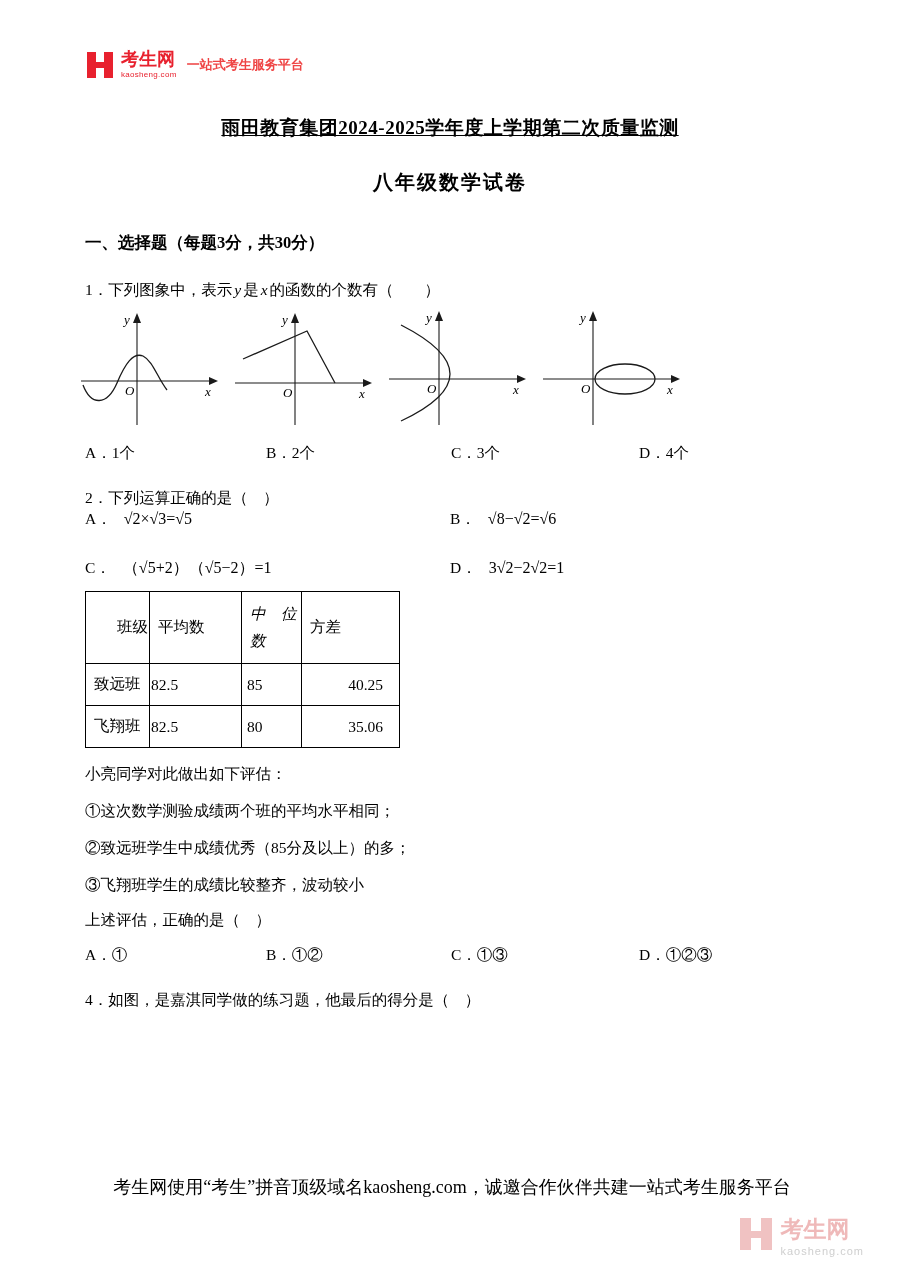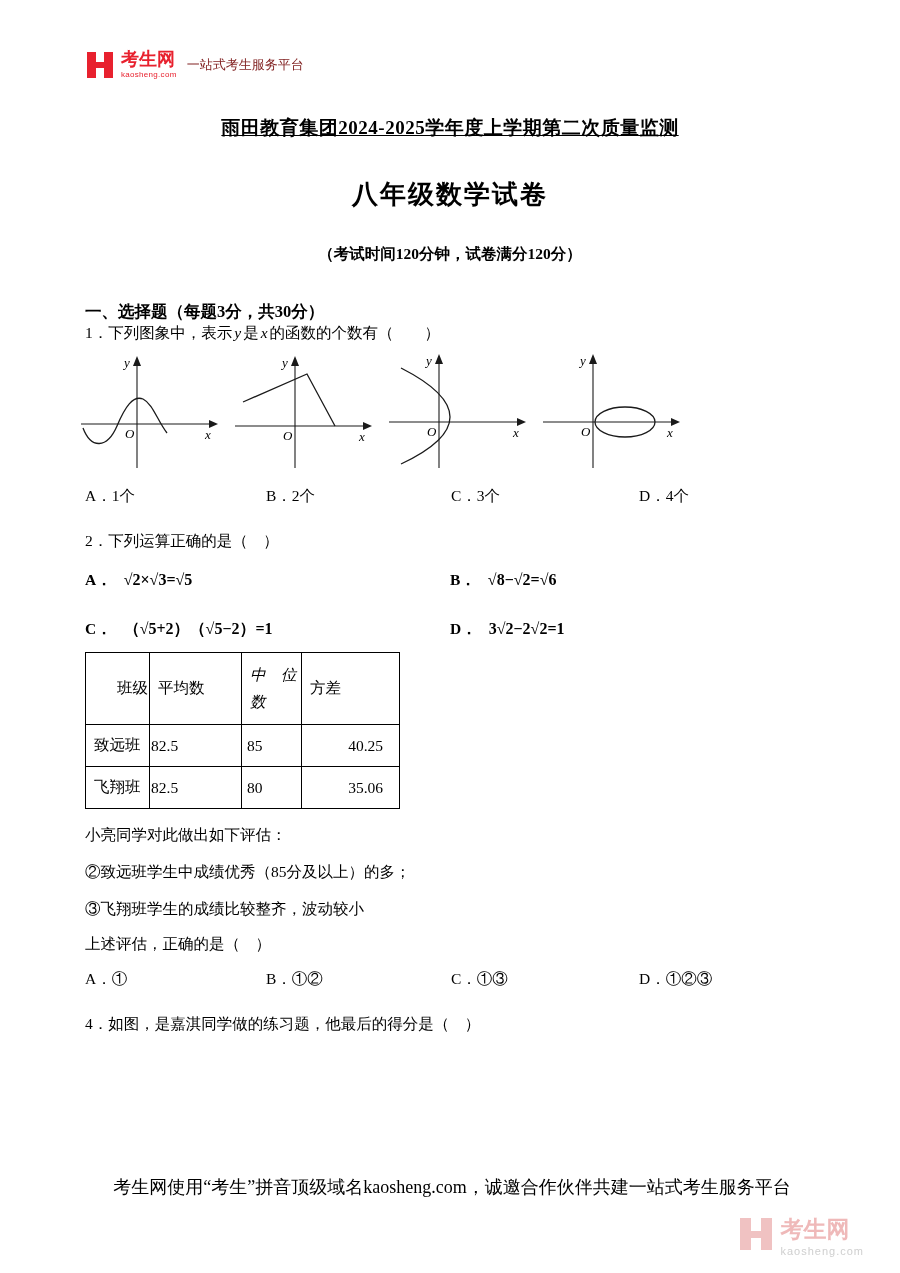--- a/index.html
+++ b/index.html
@@ -14,45 +14,45 @@
   
   .brand { display:flex; align-items:center; padding-top:50px; margin-left:2px; }
   .brand-icon { position:relative; width:26px; height:26px; margin-right:8px; flex:0 0 auto; }
   .brand-icon i { position:absolute; background:#e8212e; }
   .bar-l { left:0; top:0; bottom:0; width:9px; }
   .bar-r { right:0; top:0; bottom:0; width:9px; }
   .bar-m { left:7px; right:7px; top:10px; height:6px; }
   .brand-col { display:flex; flex-direction:column; line-height:1; }
   .brand-name { color:#e8212e; font-weight:bold; font-size:18px; font-family:"Liberation Sans",sans-serif; }
   .brand-domain { color:#e8212e; font-size:8px; margin-top:3px; letter-spacing:.3px; font-family:"Liberation Sans",sans-serif; }
-  .brand-tagline { color:#7f1d1d; font-weight:normal; font-size:13px; margin-left:10px; font-family:"Liberation Sans",sans-serif; }
+  .brand-tagline { color:#ef4444; font-weight:bold; font-size:13px; margin-left:10px; font-family:"Liberation Sans",sans-serif; }
 
   
   .doc-title { margin-top:36px; text-align:center; font-size:19px; font-weight:bold; letter-spacing:.5px;text-decoration:underline; }
-  .doc-subtitle { margin-top:36px; text-align:center; font-size:26px; font-weight:bold; letter-spacing:2px; }
+  .doc-subtitle { margin-top:28px; text-align:center; font-size:20px; font-weight:bold; letter-spacing:2px; }
   .doc-meta { margin-top:32px; text-align:center; font-size:15.5px; font-weight:bold; }
   .section-heading { margin-top:36px; font-size:16.5px; font-weight:bold; }
 
   .stem { font-size:15.5px; }
-  .q1-stem { }
+  .q1-stem { margin-top:26px; }
   .var { font-style:italic; padding:0 2px; }
 
   
   .graphs { display:flex; gap:14px; margin-top:8px; margin-left:-6px; }
   .graph svg { display:block; }
   .axis { stroke:#1a1a1a; stroke-width:1.1; }
   .curve { stroke:#1a1a1a; stroke-width:1.3; fill:none; }
   .ah { fill:#1a1a1a; }
   .axis-label { font-family:"Liberation Serif",serif; font-style:italic; font-size:13px; fill:#000; }
 
   .opt-grid4 { display:grid; grid-template-columns:181px 185px 188px 1fr; font-size:15.5px; margin-top:14px; }
 
   
   .q2-stem { margin-top:24px; }
-  .q2-grid { display:grid; grid-template-columns:365px 1fr; row-gap:28px; margin-top:18px; font-size:15.5px;font-weight:bold; }
+  .q2-grid { display:grid; grid-template-columns:365px 1fr; row-gap:28px; font-size:15.5px; }
   .opt-label { margin-right:12px; }
   .formula { font-size:16px; }
 
   
   .q3-stem { margin-top:26px; }
   table.score { border-collapse:collapse; margin-top:12px; }
   .score td { border:1px solid #000; font-size:15.5px; vertical-align:middle; }
   .score .hrow td { height:72px; padding-left:8px; }
   .score .drow td { height:42px; }
   .w1 { width:64px;text-align:right; }
@@ -95,21 +95,20 @@
     </span>
     <span class="brand-col">
       <span class="brand-name">考生网</span>
       <span class="brand-domain">kaosheng.com</span>
     </span>
     <span class="brand-tagline">一站式考生服务平台</span>
   </div>
 
   <div class="doc-title">雨田教育集团2024-2025学年度上学期第二次质量监测</div>
   <div class="doc-subtitle">八年级数学试卷</div>
-  <div class="doc-meta">（考试时间120分钟，试卷满分120分）</div>
   <div class="section-heading">一、选择题（每题3分，共30分）</div>
 
   <div class="stem q1-stem">
     <span>1．下列图象中，表示</span><span class="var">y</span><span>是</span><span class="var">x</span><span>的函数的个数有（　　）</span>
   </div>
 
   <div class="graphs">
 
     <div class="graph">
       <svg width="140" height="120" viewBox="0 0 140 120">
@@ -206,20 +205,21 @@
       <tr class="drow">
         <td class="dc1">飞翔班</td>
         <td class="dc2">82.5</td>
         <td class="dc3">80</td>
         <td class="dc4">35.06</td>
       </tr>
     </tbody>
   </table>
 
   <div class="note">小亮同学对此做出如下评估：</div>
+  <div class="item">①这次数学测验成绩两个班的平均水平相同；</div>
   <div class="item">②致远班学生中成绩优秀（85分及以上）的多；</div>
   <div class="item">③飞翔班学生的成绩比较整齐，波动较小</div>
   <div class="q3-question">上述评估，正确的是（　）</div>
 
   <div class="opt-grid4">
     <span>A．①</span>
     <span>B．①②</span>
     <span>C．①③</span>
     <span>D．①②③</span>
   </div>

